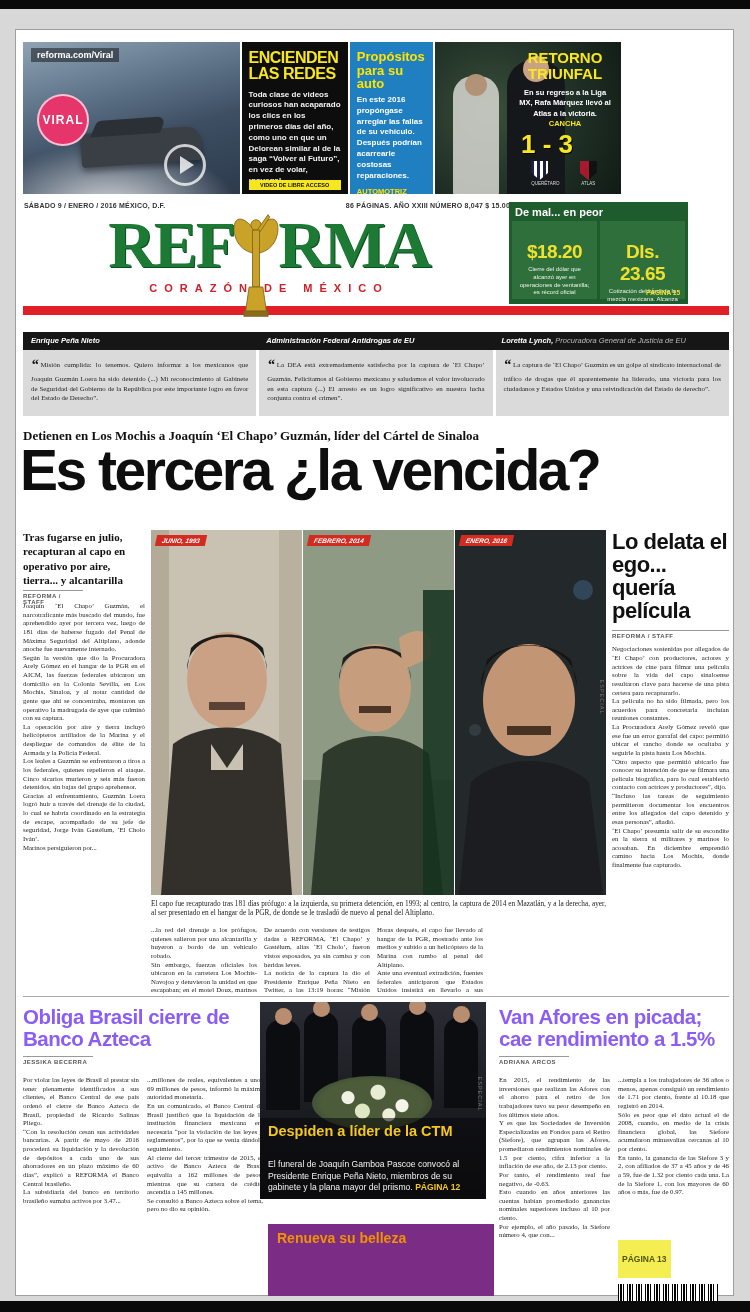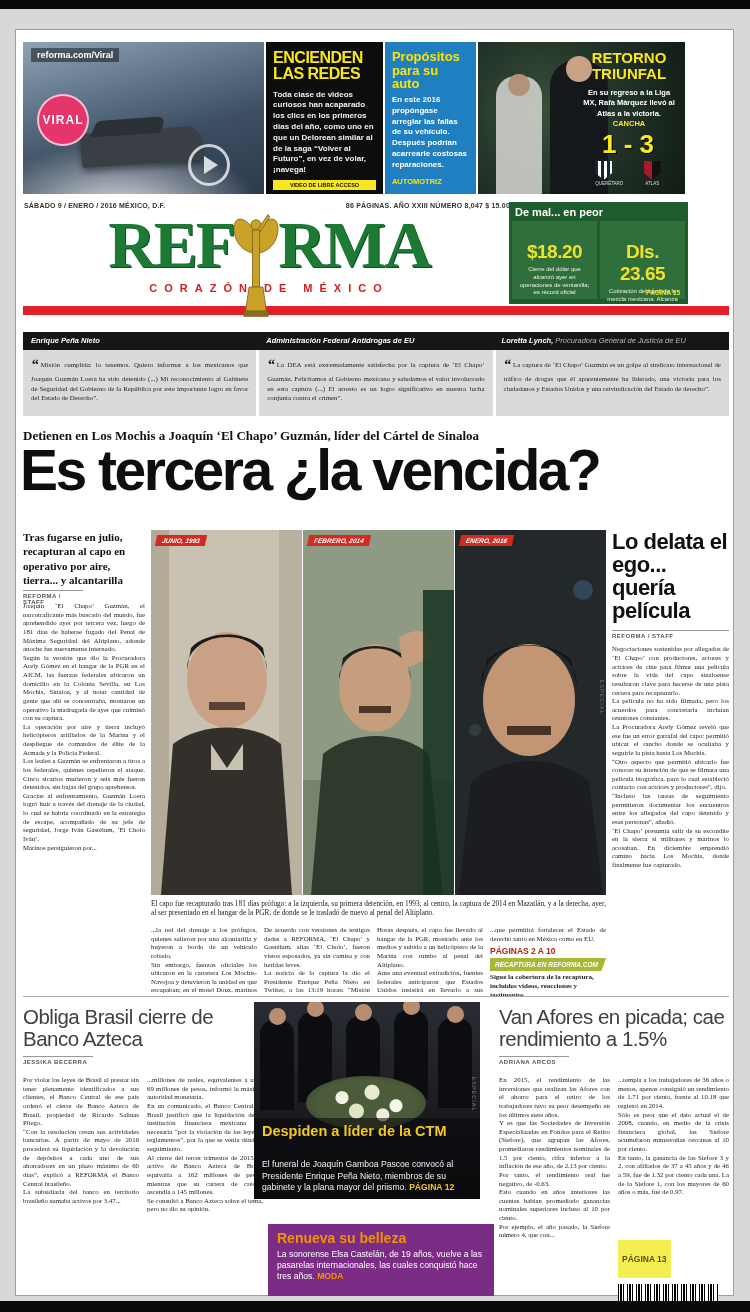--- a/index.html
+++ b/index.html
@@ -4,21 +4,21 @@
 <style>
   *{box-sizing:border-box;margin:0;padding:0}
   body{width:750px;height:1312px;background:#d8d8d8;position:relative;overflow:hidden;
        font-family:"Liberation Sans",sans-serif;color:#1a1a1a}
   .topbar{position:absolute;top:0;left:0;right:0;height:9px;background:#0a0a0a}
   .botbar{position:absolute;bottom:0;left:0;right:0;height:11px;background:#0a0a0a}
   .sheet{position:absolute;left:15px;top:29px;width:719px;height:1267px;background:#fff;
          border:1px solid #9f9f9f}
 
   
-  .promo-row{position:absolute;left:7px;top:12px;width:662px;height:152px;display:flex;gap:2px}
+  .promo-row{position:absolute;left:7px;top:12px;width:598px;height:152px;display:flex;gap:2px}
   .p-viral{width:258px;position:relative;overflow:hidden;
      background:linear-gradient(165deg,#8fa3b5 0%,#5d7287 35%,#3e4f63 60%,#2c3a4c 100%)}
   .p-viral .spray{position:absolute;left:0;bottom:-18px;width:100%;height:70px;
      background:radial-gradient(ellipse at 40% 100%,rgba(255,255,255,.85),rgba(255,255,255,0) 70%)}
   .p-viral .car{position:absolute;left:58px;bottom:30px;width:120px;height:34px;background:#3a3f45;
      border-radius:6px 14px 4px 4px;transform:rotate(-4deg);box-shadow:0 4px 6px rgba(0,0,0,.4)}
   .p-viral .car:before{content:"";position:absolute;left:14px;top:-12px;width:70px;height:16px;
      background:#2b3036;transform:skewX(-28deg);border-radius:4px 10px 0 0}
   .site-label{position:absolute;left:8px;top:6px;color:#fff;font-size:9px;font-weight:bold;
      background:rgba(0,0,0,.45);padding:2px 6px}
@@ -48,21 +48,21 @@
   .p-futbol .pl1:before{content:"";position:absolute;left:16px;top:-4px;width:26px;height:26px;
      border-radius:50%;background:#c9a286}
   .p-futbol .pl2{position:absolute;left:18px;top:34px;width:46px;height:120px;background:#d8d8d2;
      border-radius:20px 20px 4px 4px;opacity:.85}
   .p-futbol .pl2:before{content:"";position:absolute;left:12px;top:-2px;width:22px;height:22px;
      border-radius:50%;background:#caa184}
   .fut-txt{position:absolute;right:8px;top:8px;width:96px;text-align:center}
   .fut-txt .ttl{color:#f8e71c;font-weight:bold;font-size:15px;line-height:1.05}
   .fut-txt .bd{font-size:7.5px;line-height:1.4;margin-top:6px;font-weight:bold}
   .fut-txt .sec{color:#f8e71c;font-weight:bold}
-  .fut-score{position:absolute;right:14px;bottom:34px;width:86px;text-align:center;
+  .fut-score{position:absolute;right:14px;bottom:34px;width:86px;
      color:#f8e71c;font-size:26px;font-weight:bold;text-shadow:1px 1px 0 #000}
   .crests{position:absolute;right:14px;bottom:8px;width:86px;display:flex;justify-content:space-around}
   .crest{width:17px;height:19px;clip-path:polygon(0 0,100% 0,100% 62%,50% 100%,0 62%)}
   .crest.q{background:repeating-linear-gradient(90deg,#1c2340 0 3px,#fff 3px 6px)}
   .crest.a{background:linear-gradient(90deg,#a6192e 50%,#111 50%)}
   .crest-lab{font-size:4.5px;color:#ddd;text-align:center;margin-top:1px}
 
   
   .edition-line{position:absolute;left:8px;top:172px;width:486px;display:flex;justify-content:space-between;
      font-size:7px;font-weight:bold;color:#333;letter-spacing:.2px}
@@ -125,26 +125,26 @@
   .webnote{font-family:"Liberation Serif",serif;font-weight:bold;font-size:7px;line-height:1.3;color:#222}
 
   .sidebar{position:absolute;left:596px;top:500px;width:117px;height:464px}
   .sb-head{font-weight:bold;font-size:22px;line-height:1.05;letter-spacing:-.5px;color:#111}
   .sb-by{margin-top:8px}
   .sb-body{margin-top:6px;height:290px}
 
   .hdiv{position:absolute;left:7px;top:966px;width:706px;border-top:1px solid #aaa}
 
   
-  .b-head{font-weight:normal;font-size:20.5px;line-height:1.08;letter-spacing:-.5px;color:#404040}
+  .b-head{font-weight:bold;font-size:20.5px;line-height:1.08;letter-spacing:-.5px;color:#8b5cf6}
   .bl{position:absolute;left:7px;top:976px;width:240px}
   .bl-cols{position:absolute;left:7px;top:1046px;width:240px;display:flex;gap:8px}
   .bl-cols .bodytext{width:116px;height:214px}
 
-  .ctm{position:absolute;left:238px;top:972px;width:226px;height:197px;overflow:hidden;
+  .ctm{position:absolute;left:244px;top:972px;width:226px;height:197px;overflow:hidden;
      background:linear-gradient(180deg,#2a2c33 0%,#1b1c22 55%,#101014 100%)}
   .ctm .suit{position:absolute;top:18px;width:34px;height:90px;background:#0c0d11;border-radius:14px 14px 0 0}
   .ctm .suit:before{content:"";position:absolute;left:9px;top:-12px;width:17px;height:17px;border-radius:50%;background:#b98d6f}
   .flowers{position:absolute;left:52px;top:74px;width:120px;height:54px;border-radius:50%;
      background:radial-gradient(circle at 30% 40%,#f2f2e4 6px,transparent 7px),
                 radial-gradient(circle at 55% 30%,#e8ecd2 7px,transparent 8px),
                 radial-gradient(circle at 75% 55%,#f5f5ea 6px,transparent 7px),
                 radial-gradient(circle at 42% 65%,#dfe6c4 7px,transparent 8px),
                 radial-gradient(circle at 64% 72%,#eef0da 6px,transparent 7px),
                 radial-gradient(ellipse at 50% 50%,#4c5c3a 60%,#2c3626 100%)}
@@ -329,26 +329,20 @@
   </div>
 
   <div class="caption">El capo fue recapturado tras 181 días prófugo: a la izquierda, su primera detención, en 1993; al centro, la captura de 2014 en Mazatlán, y a la derecha, ayer, al ser presentado en el hangar de la PGR, de donde se le trasladó de nuevo al penal del Altiplano.</div>
 
   <div class="bodytext ucol ucolA">...la red del drenaje a los prófugos, quienes salieron por una alcantarilla y huyeron a bordo de un vehículo robado.
 Sin embargo, fuerzas oficiales los ubicaron en la carretera Los Mochis-Navojoa y detuvieron la unidad en que escapaban; en el motel Doux, marinos los resguardaron antes de ser trasladados a la Ciudad de México.</div>
   <div class="bodytext ucol ucolB">De acuerdo con versiones de testigos dadas a REFORMA, ‘El Chapo’ y Gastélum, alias ‘El Cholo’, fueron vistos esposados, ya sin camisa y con heridas leves.
 La noticia de la captura la dio el Presidente Enrique Peña Nieto en Twitter, a las 13:19 horas: “Misión cumplida: lo tenemos”.</div>
   <div class="bodytext ucol ucolC">Horas después, el capo fue llevado al hangar de la PGR, mostrado ante los medios y subido a un helicóptero de la Marina con rumbo al penal del Altiplano.
 Ante una eventual extradición, fuentes federales anticiparon que Estados Unidos insistirá en llevarlo a sus cortes, proceso que podría tardar.</div>
-  <div class="ucolD">
-    <div class="bodytext" style="height:18px">...que permitirá fortalecer el Estado de derecho tanto en México como en EU.</div>
-    <div class="pages-ref">PÁGINAS 2 A 10</div>
-    <div class="pill">RECAPTURA EN REFORMA.COM</div>
-    <div class="webnote">Sigue la cobertura de la recaptura, incluidos videos, reacciones y testimonios.</div>
-  </div>
 
   <div class="sidebar">
     <div class="sb-head">Lo delata el ego... quería película</div>
     <div class="byline sb-by">REFORMA / STAFF</div>
     <div class="bodytext sb-body">Negociaciones sostenidas por allegados de ‘El Chapo’ con productores, actores y actrices de cine para filmar una película sobre la vida del capo sinaloense resultaron clave para hacerse de una pista certera para recapturarlo.
 La película no ha sido filmada, pero los acuerdos para concretarla incluían reuniones constantes.
 La Procuradora Arely Gómez reveló que ese fue un error garrafal del capo: permitió ubicar el rancho donde se ocultaba y seguirle la pista hasta Los Mochis.
 “Otro aspecto que permitió ubicarlo fue conocer su intención de que se filmara una película biográfica, para lo cual estableció contacto con actrices y productores”, dijo.
 “Incluso las tareas de seguimiento permitieron documentar los encuentros entre los allegados del capo detenido y esas personas”, añadió.
 ‘El Chapo’ presumía salir de su escondite en la sierra si militares y marinos lo acosaban. En diciembre emprendió camino hacia Los Mochis, donde finalmente fue capturado.</div>
@@ -379,21 +373,20 @@
     <div class="flowers"></div>
     <div class="vcredit" style="right:-12px">ESPECIAL</div>
     <div class="ctm-ov">
       <div class="h">Despiden a líder de la CTM</div>
       <div class="b"><span>El funeral de Joaquín Gamboa Pascoe convocó al Presidente Enrique Peña Nieto, miembros de su gabinete y la plana mayor del priismo. </span><span class="yellow-ref">PÁGINA 12</span></div>
     </div>
   </div>
 
   <div class="belleza">
     <div class="h">Renueva su belleza</div>
-    <div class="b"><span>La sonorense Elsa Castelán, de 19 años, vuelve a las pasarelas internacionales, las cuales conquistó hace tres años. </span><span class="sec">MODA</span></div>
   </div>
 
   <div class="br">
     <div class="b-head">Van Afores en picada; cae rendimiento a 1.5%</div>
     <div class="byline" style="margin-top:6px;width:70px">ADRIANA ARCOS</div>
   </div>
   <div class="br-cols">
     <div class="bodytext">En 2015, el rendimiento de las inversiones que realizan las Afores con el ahorro para el retiro de los trabajadores tuvo su peor desempeño en los últimos siete años.
 Y es que las Sociedades de Inversión Especializadas en Fondos para el Retiro (Siefore), que agrupan las Afores, promediaron rendimientos nominales de 1.5 por ciento, cifra inferior a la inflación de ese año, de 2.13 por ciento.
 Por tanto, el rendimiento real fue negativo, de -0.63.

